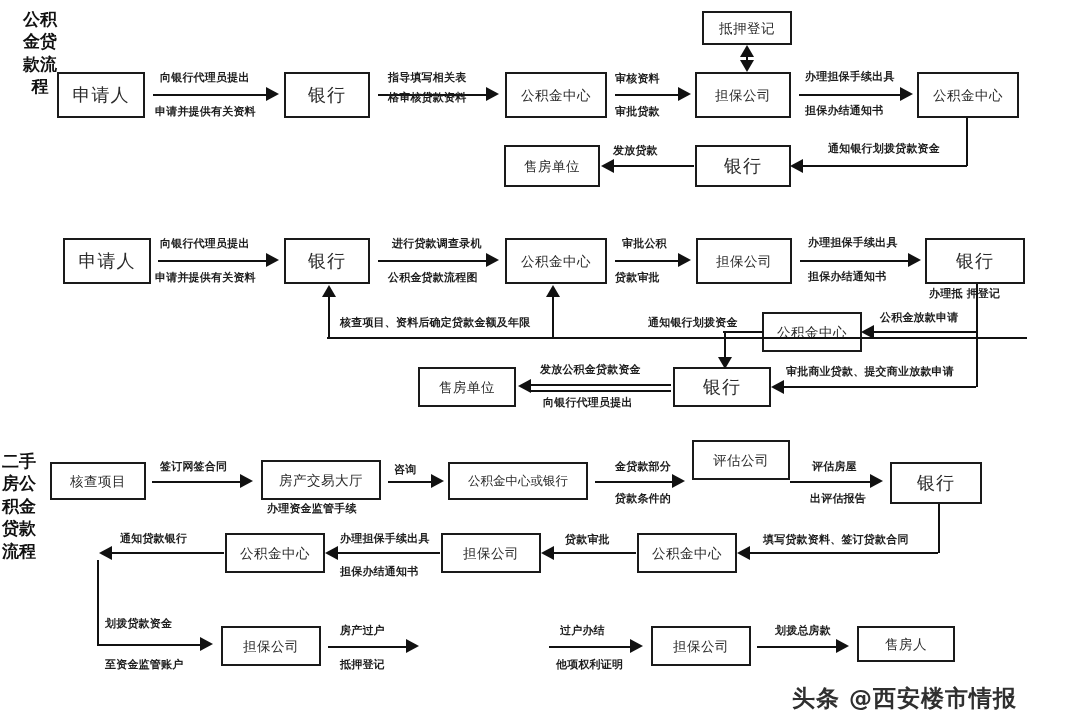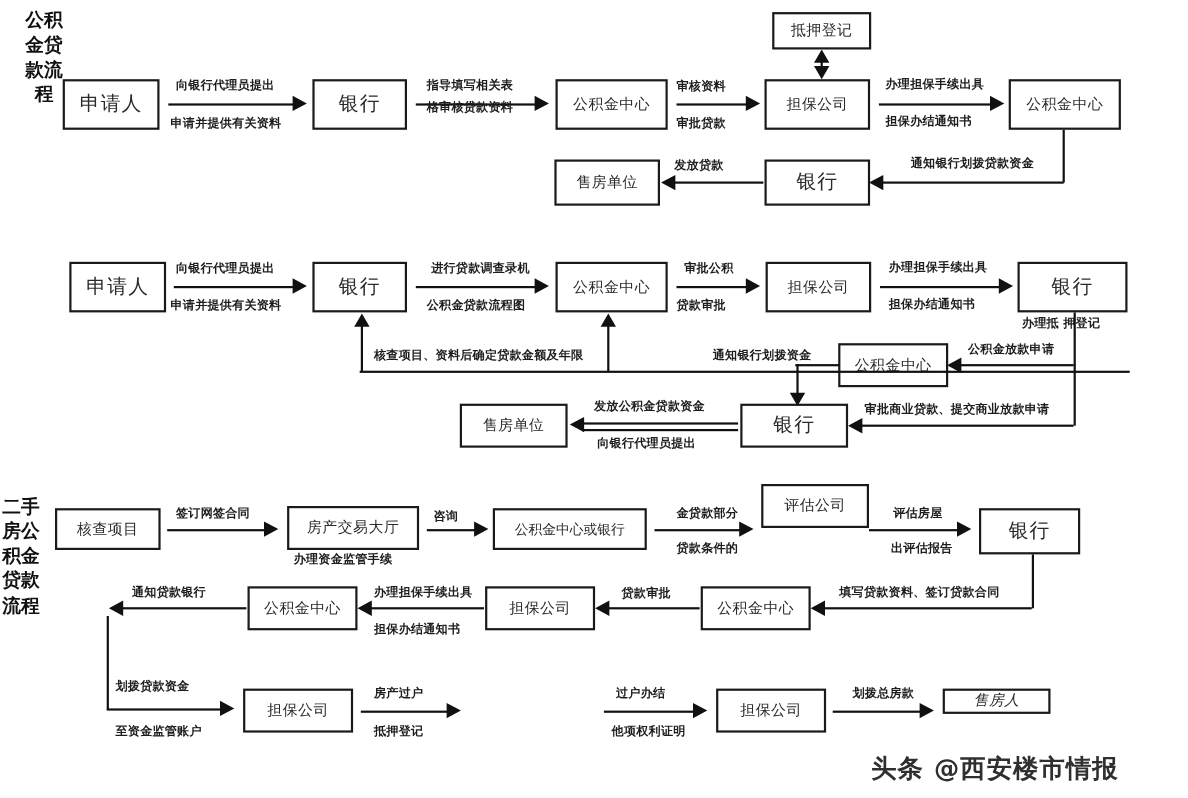--- a/index.html
+++ b/index.html
@@ -196,21 +196,21 @@
   <div class="node sm" style="left:50px;top:462px;width:96px;height:38px;">核查项目</div>
   <div class="node xs" style="left:448px;top:462px;width:140px;height:38px;">公积金中心或银行</div>
   <div class="node sm" style="left:261px;top:460px;width:120px;height:40px;">房产交易大厅</div>
   <div class="node sm" style="left:692px;top:440px;width:98px;height:40px;">评估公司</div>
   <div class="node" style="left:890px;top:462px;width:92px;height:42px;">银行</div>
   <div class="node sm" style="left:637px;top:533px;width:100px;height:40px;">公积金中心</div>
   <div class="node sm" style="left:441px;top:533px;width:100px;height:40px;">担保公司</div>
   <div class="node sm" style="left:225px;top:533px;width:100px;height:40px;">公积金中心</div>
   <div class="node sm" style="left:221px;top:626px;width:100px;height:40px;">担保公司</div>
   <div class="node sm" style="left:651px;top:626px;width:100px;height:40px;">担保公司</div>
-  <div class="node sm" style="left:857px;top:626px;width:98px;height:23px;font-style:italic;">售房人</div>
+  <div class="node sm" style="left:857px;top:626px;width:98px;height:36px;">售房人</div>
 
   <div class="hline" style="left:152px;top:481px;width:90px;"></div>
   <div class="ar right" style="left:240px;top:474px;"></div>
   <div class="lbl" style="left:160px;top:461px;">签订网签合同</div>
   <div class="lbl" style="left:267px;top:503px;text-align:right;">办理资金监管手续</div>
 
   <div class="hline" style="left:388px;top:481px;width:46px;"></div>
   <div class="ar right" style="left:431px;top:474px;"></div>
   <div class="lbl" style="left:394px;top:464px;">咨询</div>
 

